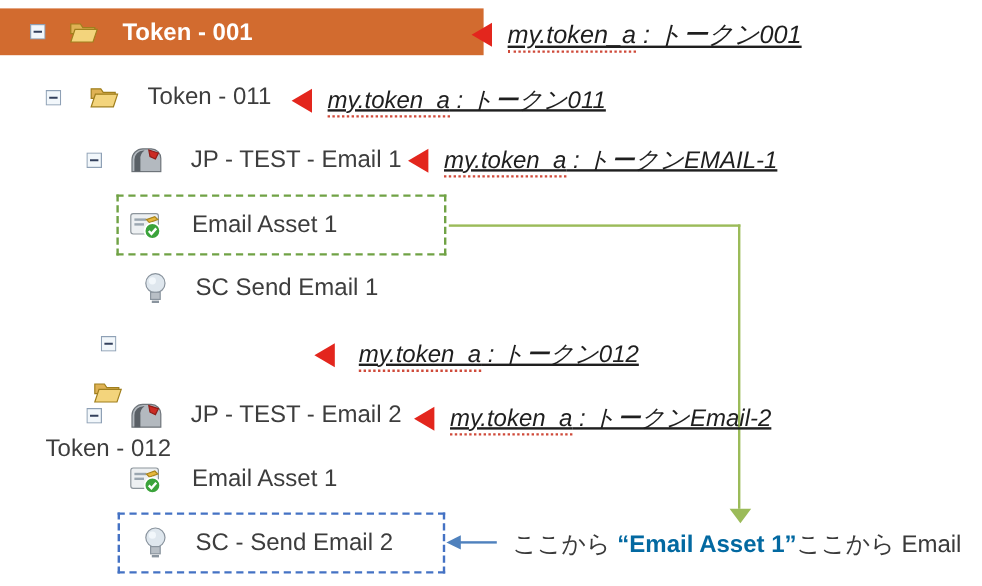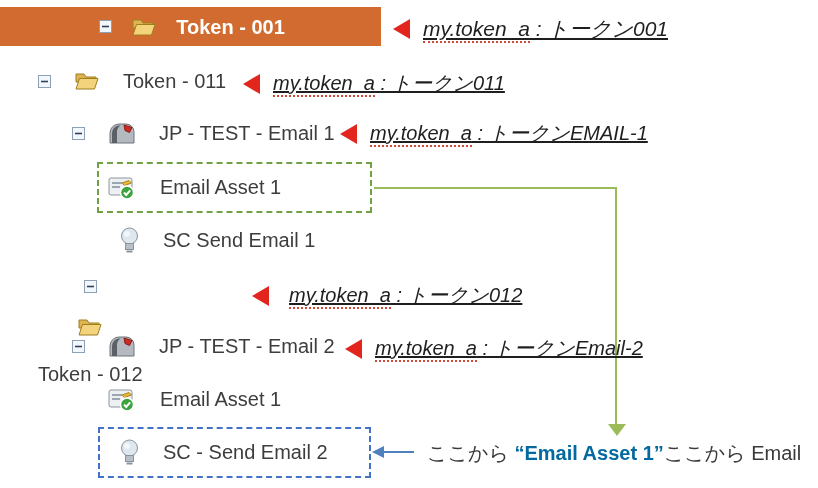--- a/index.html
+++ b/index.html
@@ -3,21 +3,21 @@
 <meta charset="utf-8">
 <style>
   html,body { margin:0; padding:0; background:#fff; }
   .canvas { position:relative; width:818px; height:488px; background:#ffffff;
             font-family:"Liberation Sans",sans-serif; overflow:hidden; }
 
   
   .row { position:absolute; display:flex; align-items:center; height:26px; gap:24px;
          font-size:20px; color:#3d3d3d; white-space:nowrap; }
   .row .label { line-height:26px; }
-  .r1 { left:0; top:7px; width:378px; height:39px; background:#d26b2f; padding-left:3px; gap:20px;justify-content:center; }
+  .r1 { left:0; top:7px; width:378px; height:39px; background:#d26b2f; padding-left:25px; gap:20px; }
   .r1 .label { color:#ffffff; font-weight:bold; }
   .r2 { left:38px;  top:68px;  }
   .r3 { left:72px;  top:120px; }
   .r4 { left:108px; top:174px;text-align:right; }
   .r5 { left:120px; top:227px; }
   .r6 { left:38px;  top:280px;flex-direction:column; }
   .r7 { left:72px;  top:333px; }
   .r8 { left:108px; top:386px; }
   .r9 { left:120px; top:439px; }
   .icon { display:inline-flex; align-items:center; flex:none; }
@@ -26,21 +26,21 @@
   .annotation { position:absolute; display:flex; align-items:center; gap:13px; }
   .red-arrow { width:0; height:0; flex:none;
                border-top:10px solid transparent; border-bottom:10px solid transparent;
                border-right:17px solid #e3261d; }
   .ann-text { font-style:italic; font-size:20px; color:#1f1f1f;
               text-decoration:underline; white-space:nowrap; }
   .ann-code { border-bottom:2px dotted #cf4a3a; padding-bottom:1px; }
   .a0 { left:393px; top:15px; } .a0 .ann-text { font-size:21px;font-style:italic; }
   .a1 { left:243px; top:70px;  }
   .a2 { left:340px; top:120px; }
-  .a3 { left:252px; top:282px;gap:20px; }
+  .a3 { left:262px; top:282px;gap:20px; }
   .a4 { left:345px; top:335px; }
 
   
   .green-box { position:absolute; left:97px; top:162px; width:271px; height:47px;
                border:2px dashed #70a245; }
   .blue-box  { position:absolute; left:98px; top:427px; width:269px; height:47px;
                border:2px dashed #4472c4; }
 
   
   .green-h { position:absolute; left:374px; top:187px; width:243px; height:2px; background:#9bbb59; }

